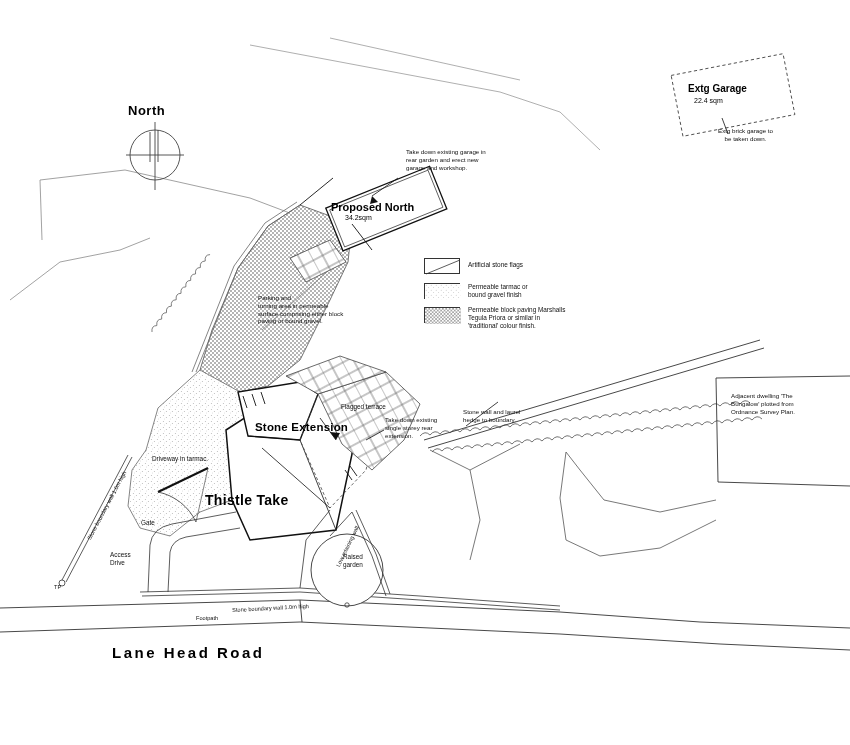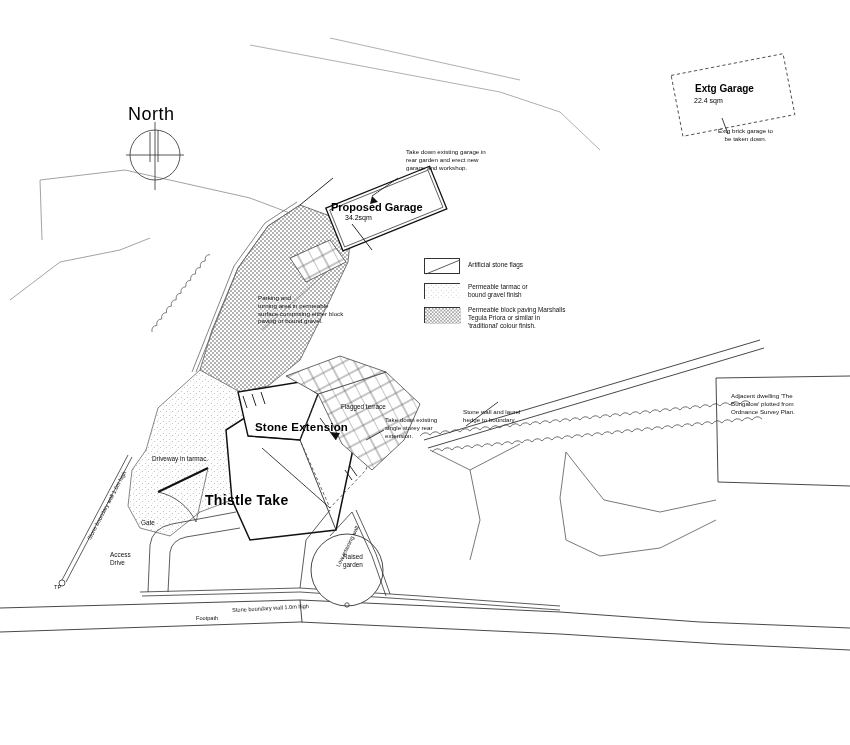--- a/index.html
+++ b/index.html
@@ -2,27 +2,27 @@
 <html><head>
 <meta charset="utf-8">
 <title>Site Plan</title>
 <style>
   html,body{margin:0;padding:0;background:#ffffff;}
   body{width:850px;height:745px;overflow:hidden;
        font-family:"Liberation Sans",sans-serif;color:#000;}
   #plan{position:relative;width:850px;height:745px;background:#fff;}
   svg#drawing{position:absolute;left:0;top:0;width:850px;height:745px;}
   .lbl{position:absolute;white-space:pre;line-height:1.25;}
-  .t-north{font-size:18px;font-weight:normal;letter-spacing:.5px;}
+  .t-north{font-size:13px;font-weight:bold;letter-spacing:.5px;}
   .t-road{font-size:15px;font-weight:bold;letter-spacing:2.5px;}
   .t-house{font-size:14px;font-weight:bold;letter-spacing:.3px;}
   .t-ext{font-size:11.5px;font-weight:bold;letter-spacing:.2px;}
   .t-garage{font-size:11px;font-weight:bold;}
   .t-garage-sub{font-size:7px;}
-  .t-extg{font-size:10px;font-weight:bold;margin-left:7px;}
+  .t-extg{font-size:10px;font-weight:bold;}
   .t-extg-sub{font-size:7px;}
   .t-note{font-size:6.2px;color:#111;}
   .t-legend{font-size:6.4px;color:#111;}
   .t-small{font-size:6.4px;color:#111;}
   .t-tiny{font-size:5.6px;color:#111;}
   .rot{transform-origin:0 0;}
   .swatch{position:absolute;border:.7px solid #333;box-sizing:border-box;}
 </style>
 </head>
 <body>
@@ -225,28 +225,29 @@
     <circle cx="155" cy="155" r="25" fill="none" stroke="#444" stroke-width="0.9"></circle>
     <path d="M155 122 L155 190" stroke="#444" stroke-width="0.9"></path>
     <path d="M126 155 L184 155" stroke="#444" stroke-width="0.9"></path>
     <path d="M150 132 L150 162 M158 130 L158 162" stroke="#444" stroke-width="0.9"></path>
   </g>
 
 </svg>
 
 <div class="lbl t-north" style="left:128px;top:103px;">North</div>
 
+<div class="lbl t-road" style="left:112px;top:644px;">Lane Head Road</div>
 
 <div class="lbl t-tiny" style="left:196px;top:615px;">Footpath</div>
 
 <div class="lbl t-house" style="left:205px;top:492px;">Thistle Take</div>
 
 <div class="lbl t-ext" style="left:255px;top:420px;">Stone Extension</div>
 
-<div class="lbl t-garage" style="left:331px;top:201px;">Proposed Garage</div>
+<div class="lbl t-garage" style="left:331px;top:201px;">Proposed North</div>
 <div class="lbl t-garage-sub" style="left:345px;top:214px;">34.2sqm</div>
 
 <div class="lbl t-extg" style="left:688px;top:83px;">Extg Garage</div>
 <div class="lbl t-extg-sub" style="left:694px;top:97px;">22.4 sqm</div>
 
 <div class="lbl t-note" style="left:406px;top:148px;">Take down existing garage in
 rear garden and erect new
 garage and workshop.</div>
 
 <div class="lbl t-note" style="left:718px;top:127px;text-align:center;">Extg brick garage to

